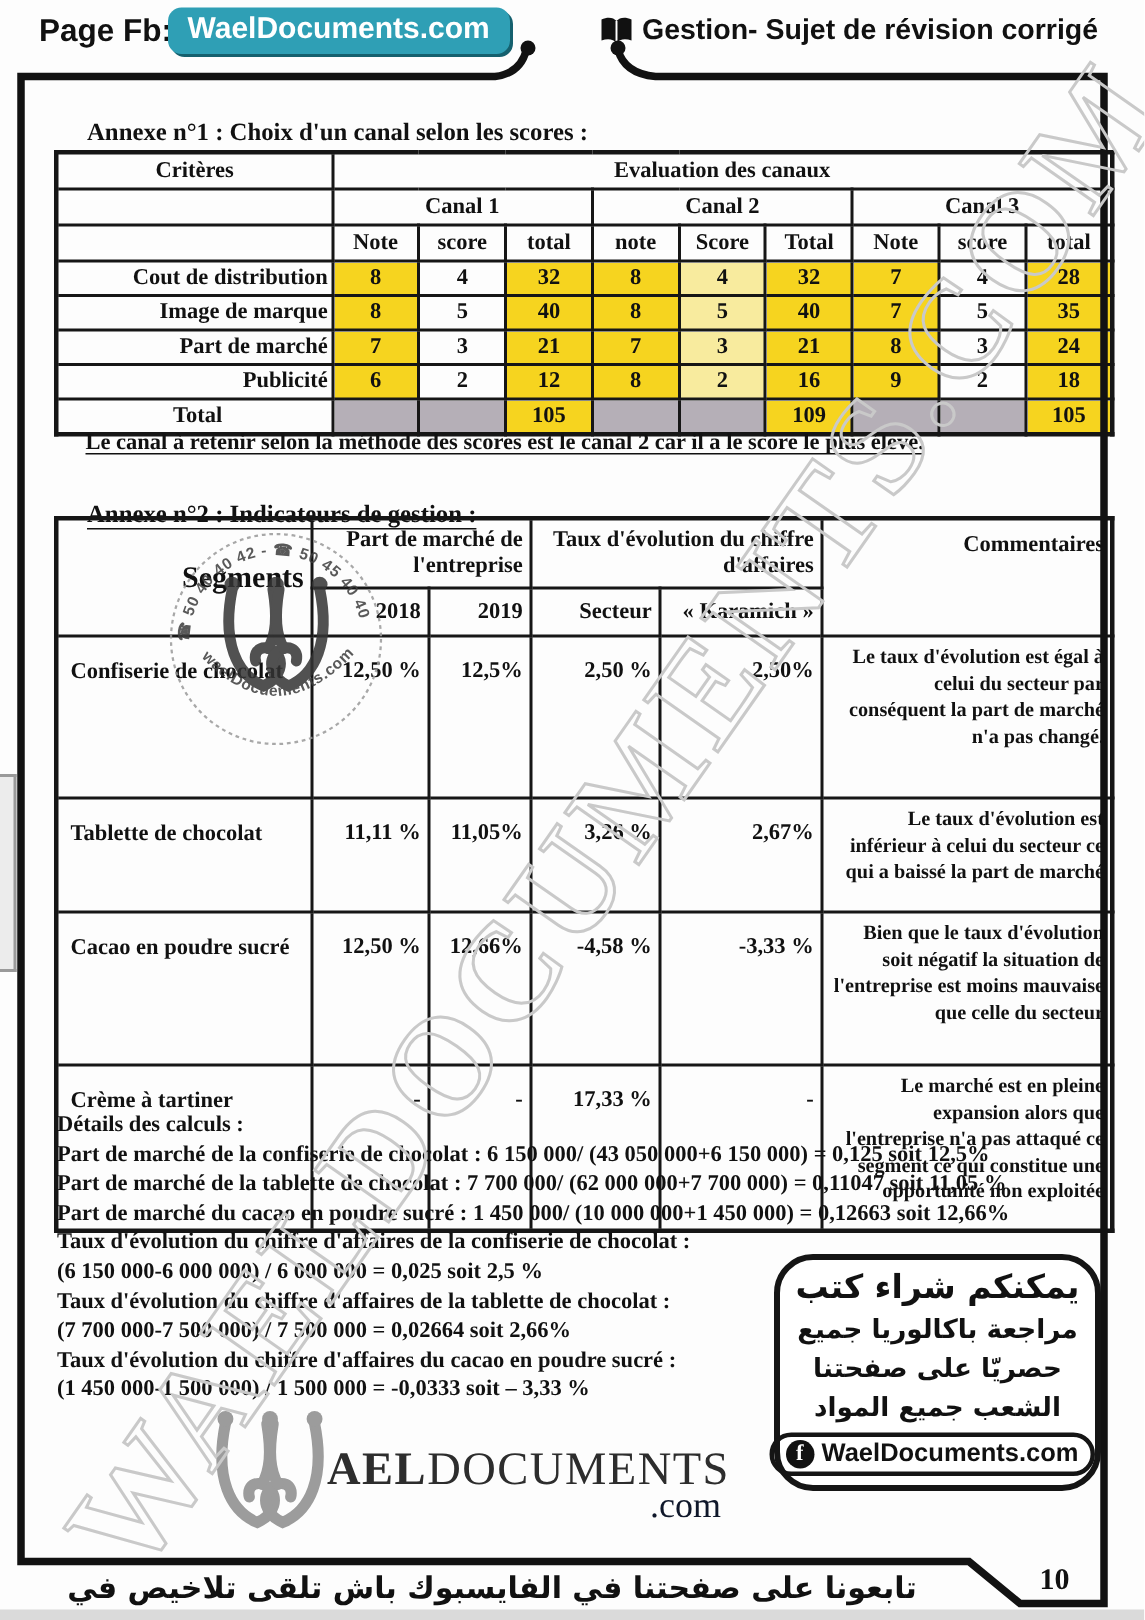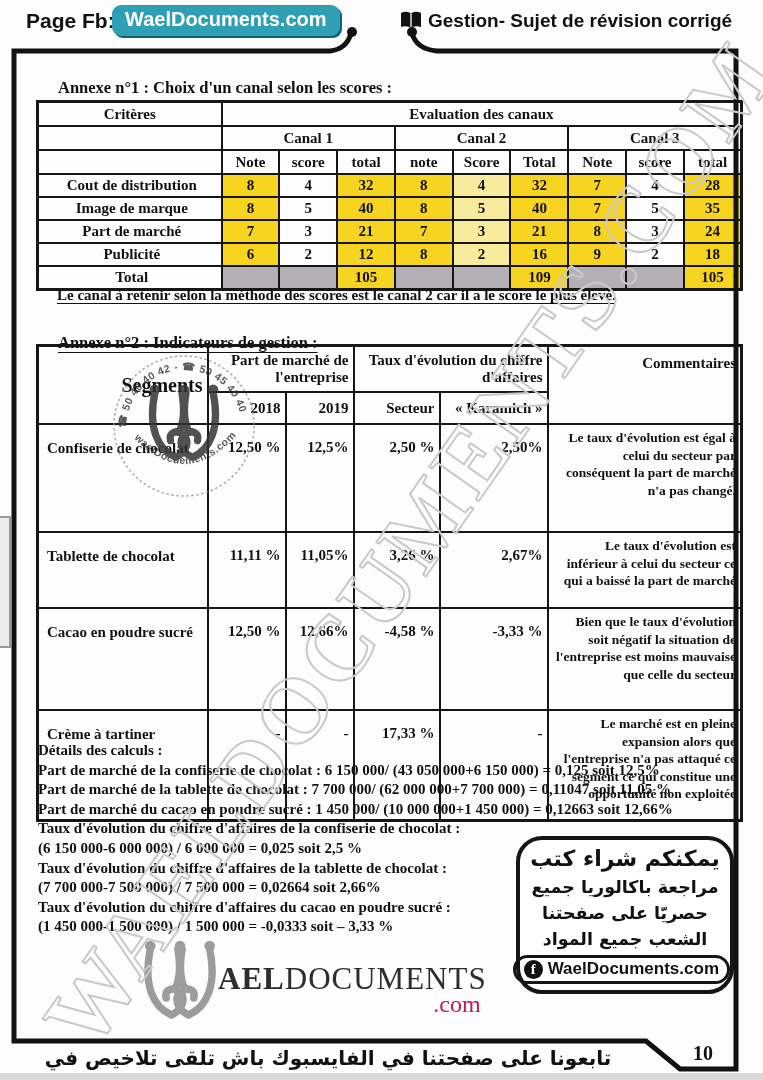--- a/index.html
+++ b/index.html
@@ -29,21 +29,21 @@
               text-underline-offset:3px;white-space:nowrap;}
   .a2-title{left:58px;top:333px;font-size:16.5px;font-weight:bold;text-decoration:underline;
             text-underline-offset:4px;}
 
   
   table{border-collapse:collapse;table-layout:fixed;}
   .t1{left:36px;top:100px;width:704px;border:3px solid #161616;}
   .t1 td{border:2px solid #161616;font-weight:bold;font-size:15px;text-align:center;
          padding:0 2px;height:21px;overflow:hidden;}
   .t1 tr.h td{height:22px;}
-  .t1 .lbl{text-align:center;padding-left:6px;}
+  .t1 .lbl{text-align:right;padding-left:6px;}
   .t1 .tc{text-align:center;}
   .y{background:#f6d41f;}
   .py{background:#f8eb9e;}
   .w{background:transparent;}
   .g{background:#b5afb7;}
 
   .t2{left:36px;top:344px;width:704px;border:3px solid #161616;}
   .t2 td{border:2px solid #161616;font-weight:bold;font-size:15px;vertical-align:top;
          text-align:right;padding:2px 4px;}
   .t2 .seg-h{vertical-align:middle;text-align:right;padding-left:8px;font-size:20px;}
@@ -73,21 +73,21 @@
         font-family:"Liberation Sans",sans-serif;}
   .fb-circle{display:inline-flex;align-items:center;justify-content:center;width:19px;height:19px;
              border-radius:50%;background:#111;color:#fff;font-family:"Liberation Serif",serif;
              font-weight:bold;font-size:15px;}
 
   
   .brand{left:128px;top:936px;display:flex;align-items:center;color:#9c9c9c;}
   .brand-text{margin-left:-14px;margin-top:16px;font-family:"Liberation Serif",serif;color:#2d2d2d;}
   .brand-text .b1{font-weight:bold;font-size:31px;letter-spacing:1px;}
   .brand-text .b2{font-size:31px;letter-spacing:1px;}
-  .brand-text .b3{text-align:right;font-size:24px;color:#be185d;margin-top:-6px;padding-right:6px;}
+  .brand-text .b3{text-align:right;font-size:24px;color:#0f172a;margin-top:-6px;padding-right:6px;}
 
   
   .footer-ar{left:22px;top:1046px;width:612px;text-align:center;direction:rtl;
              font-family:"DejaVu Sans",sans-serif;font-weight:bold;font-size:20px;}
   .page-num{left:682px;top:1042px;width:42px;text-align:center;font-weight:bold;font-size:20px;}
   .scan-strip{left:0;top:1073px;width:763px;height:7px;background:#dadada;}
   .edge-artifact{left:0;top:516px;width:9px;height:128px;background:#ececec;
                  border:2px solid #9a9a9a;border-left:none;}
 </style>
 </head>

